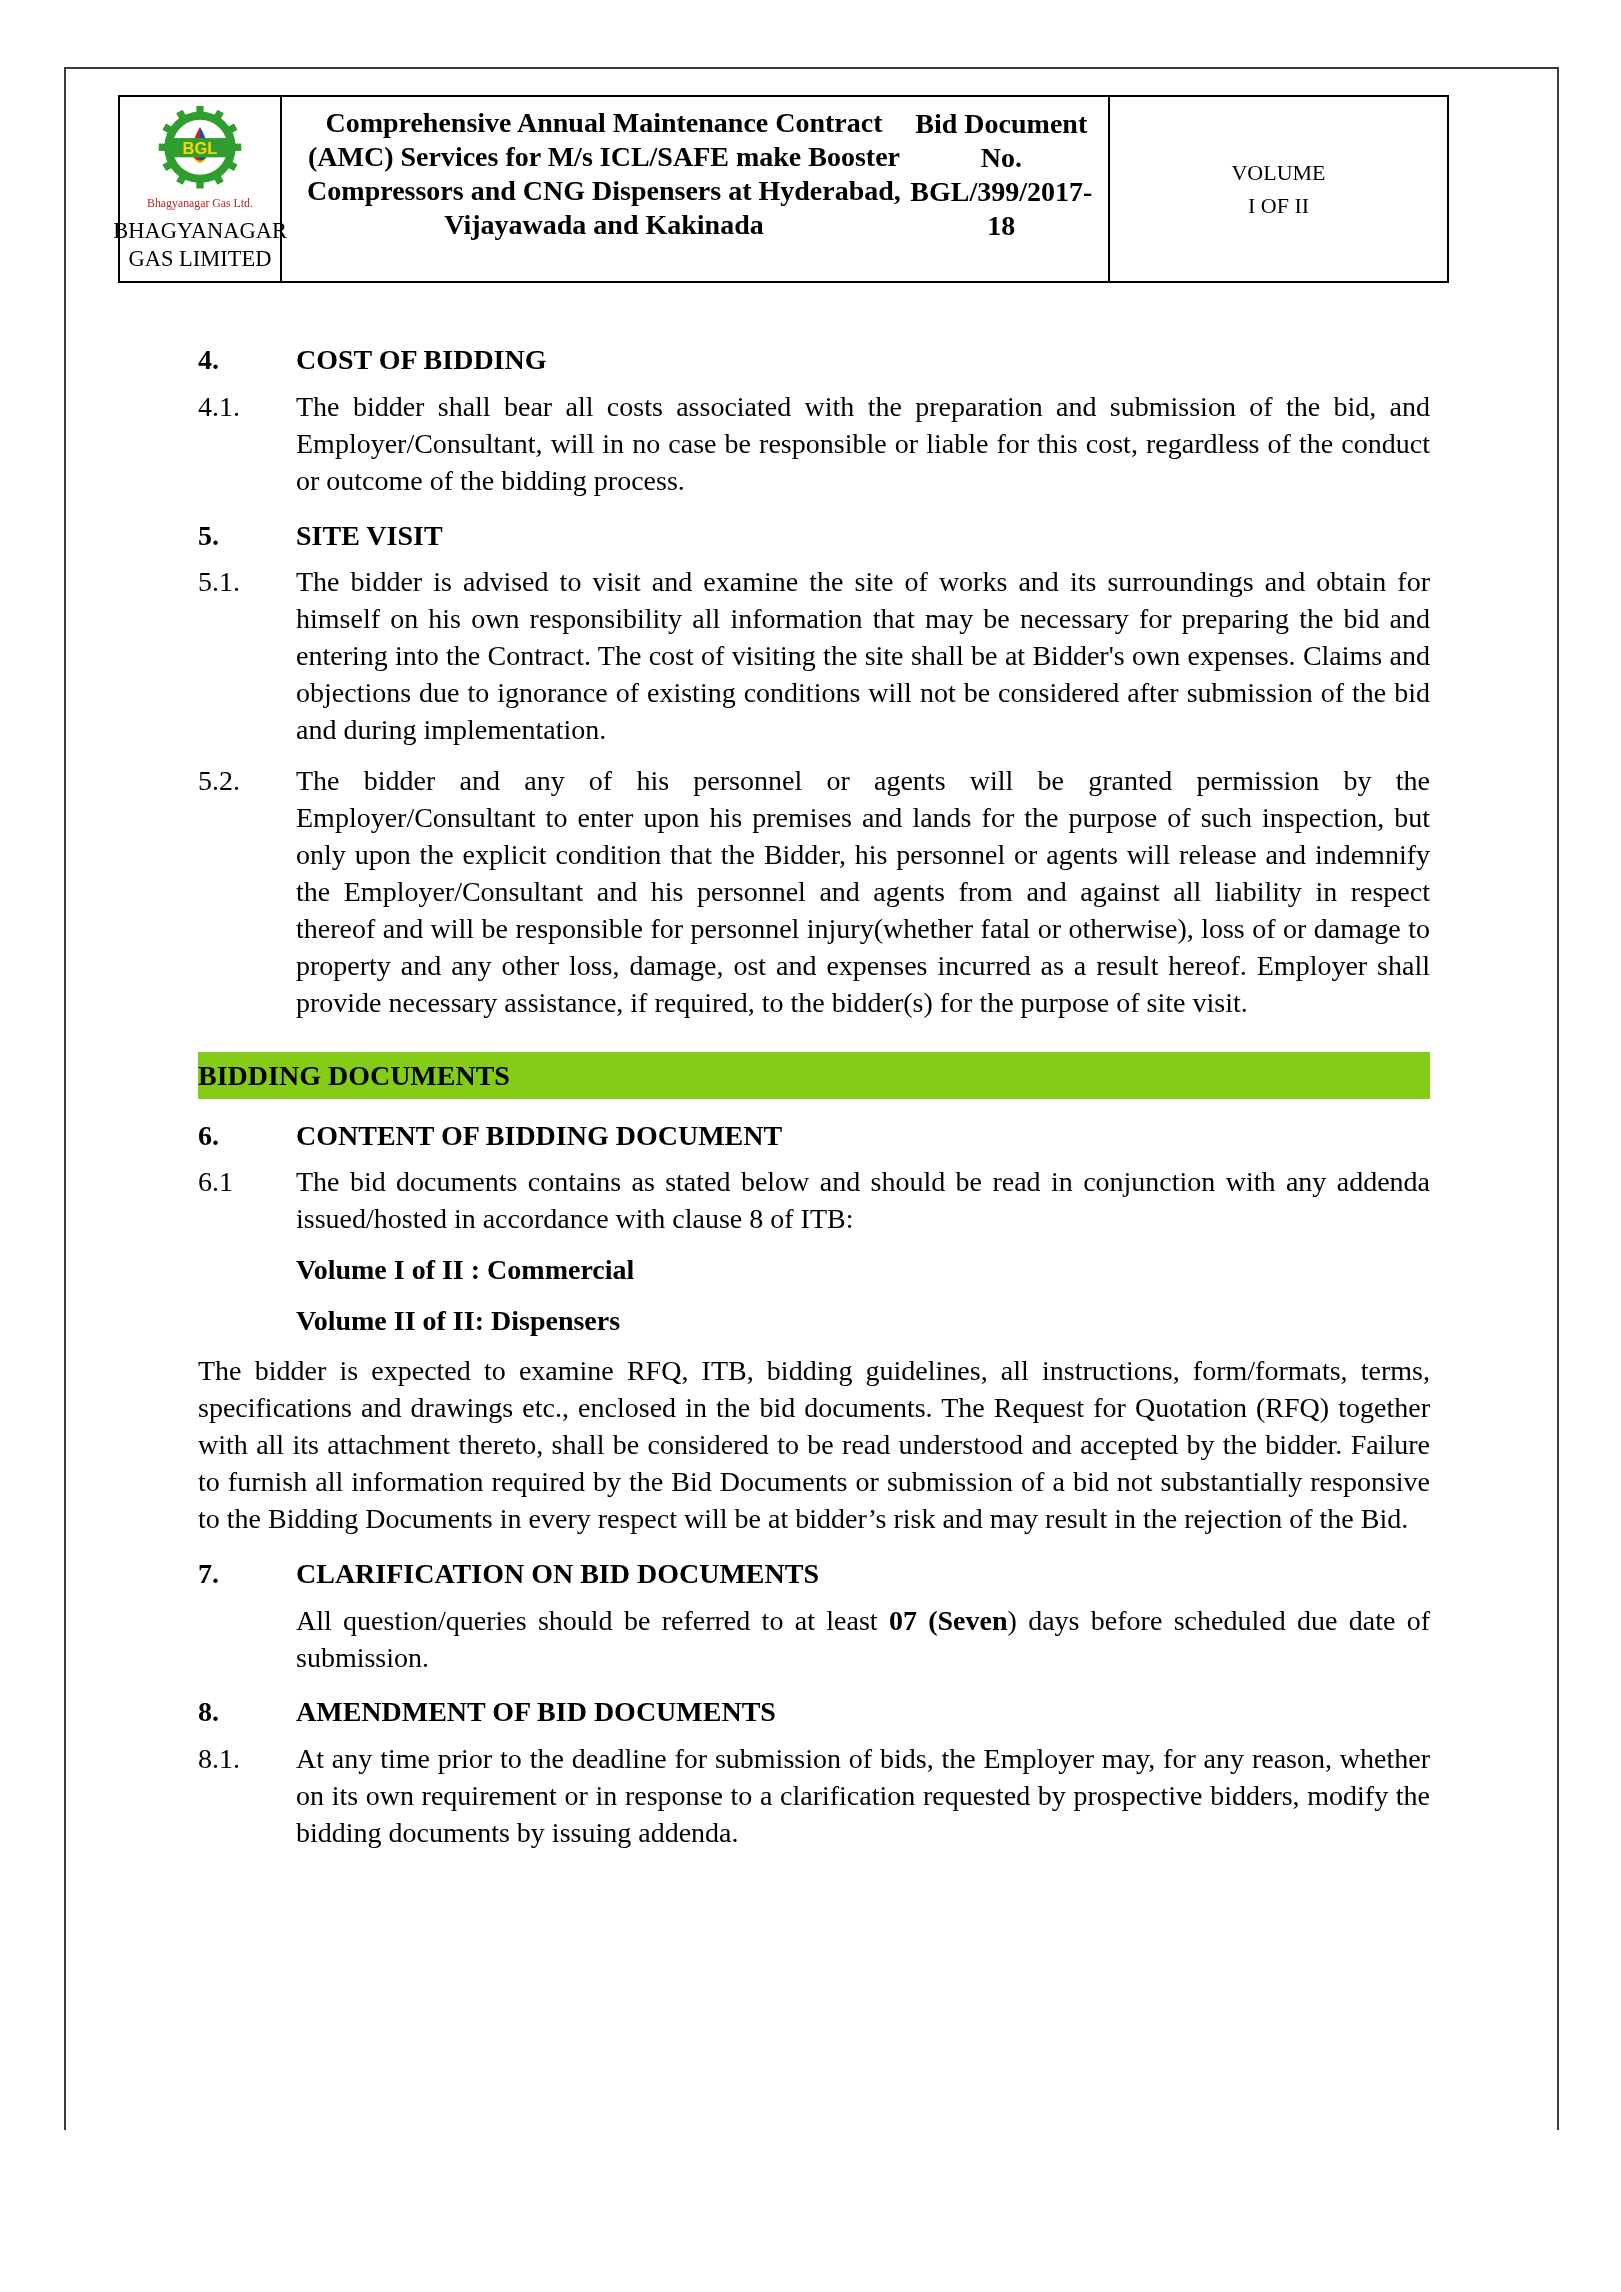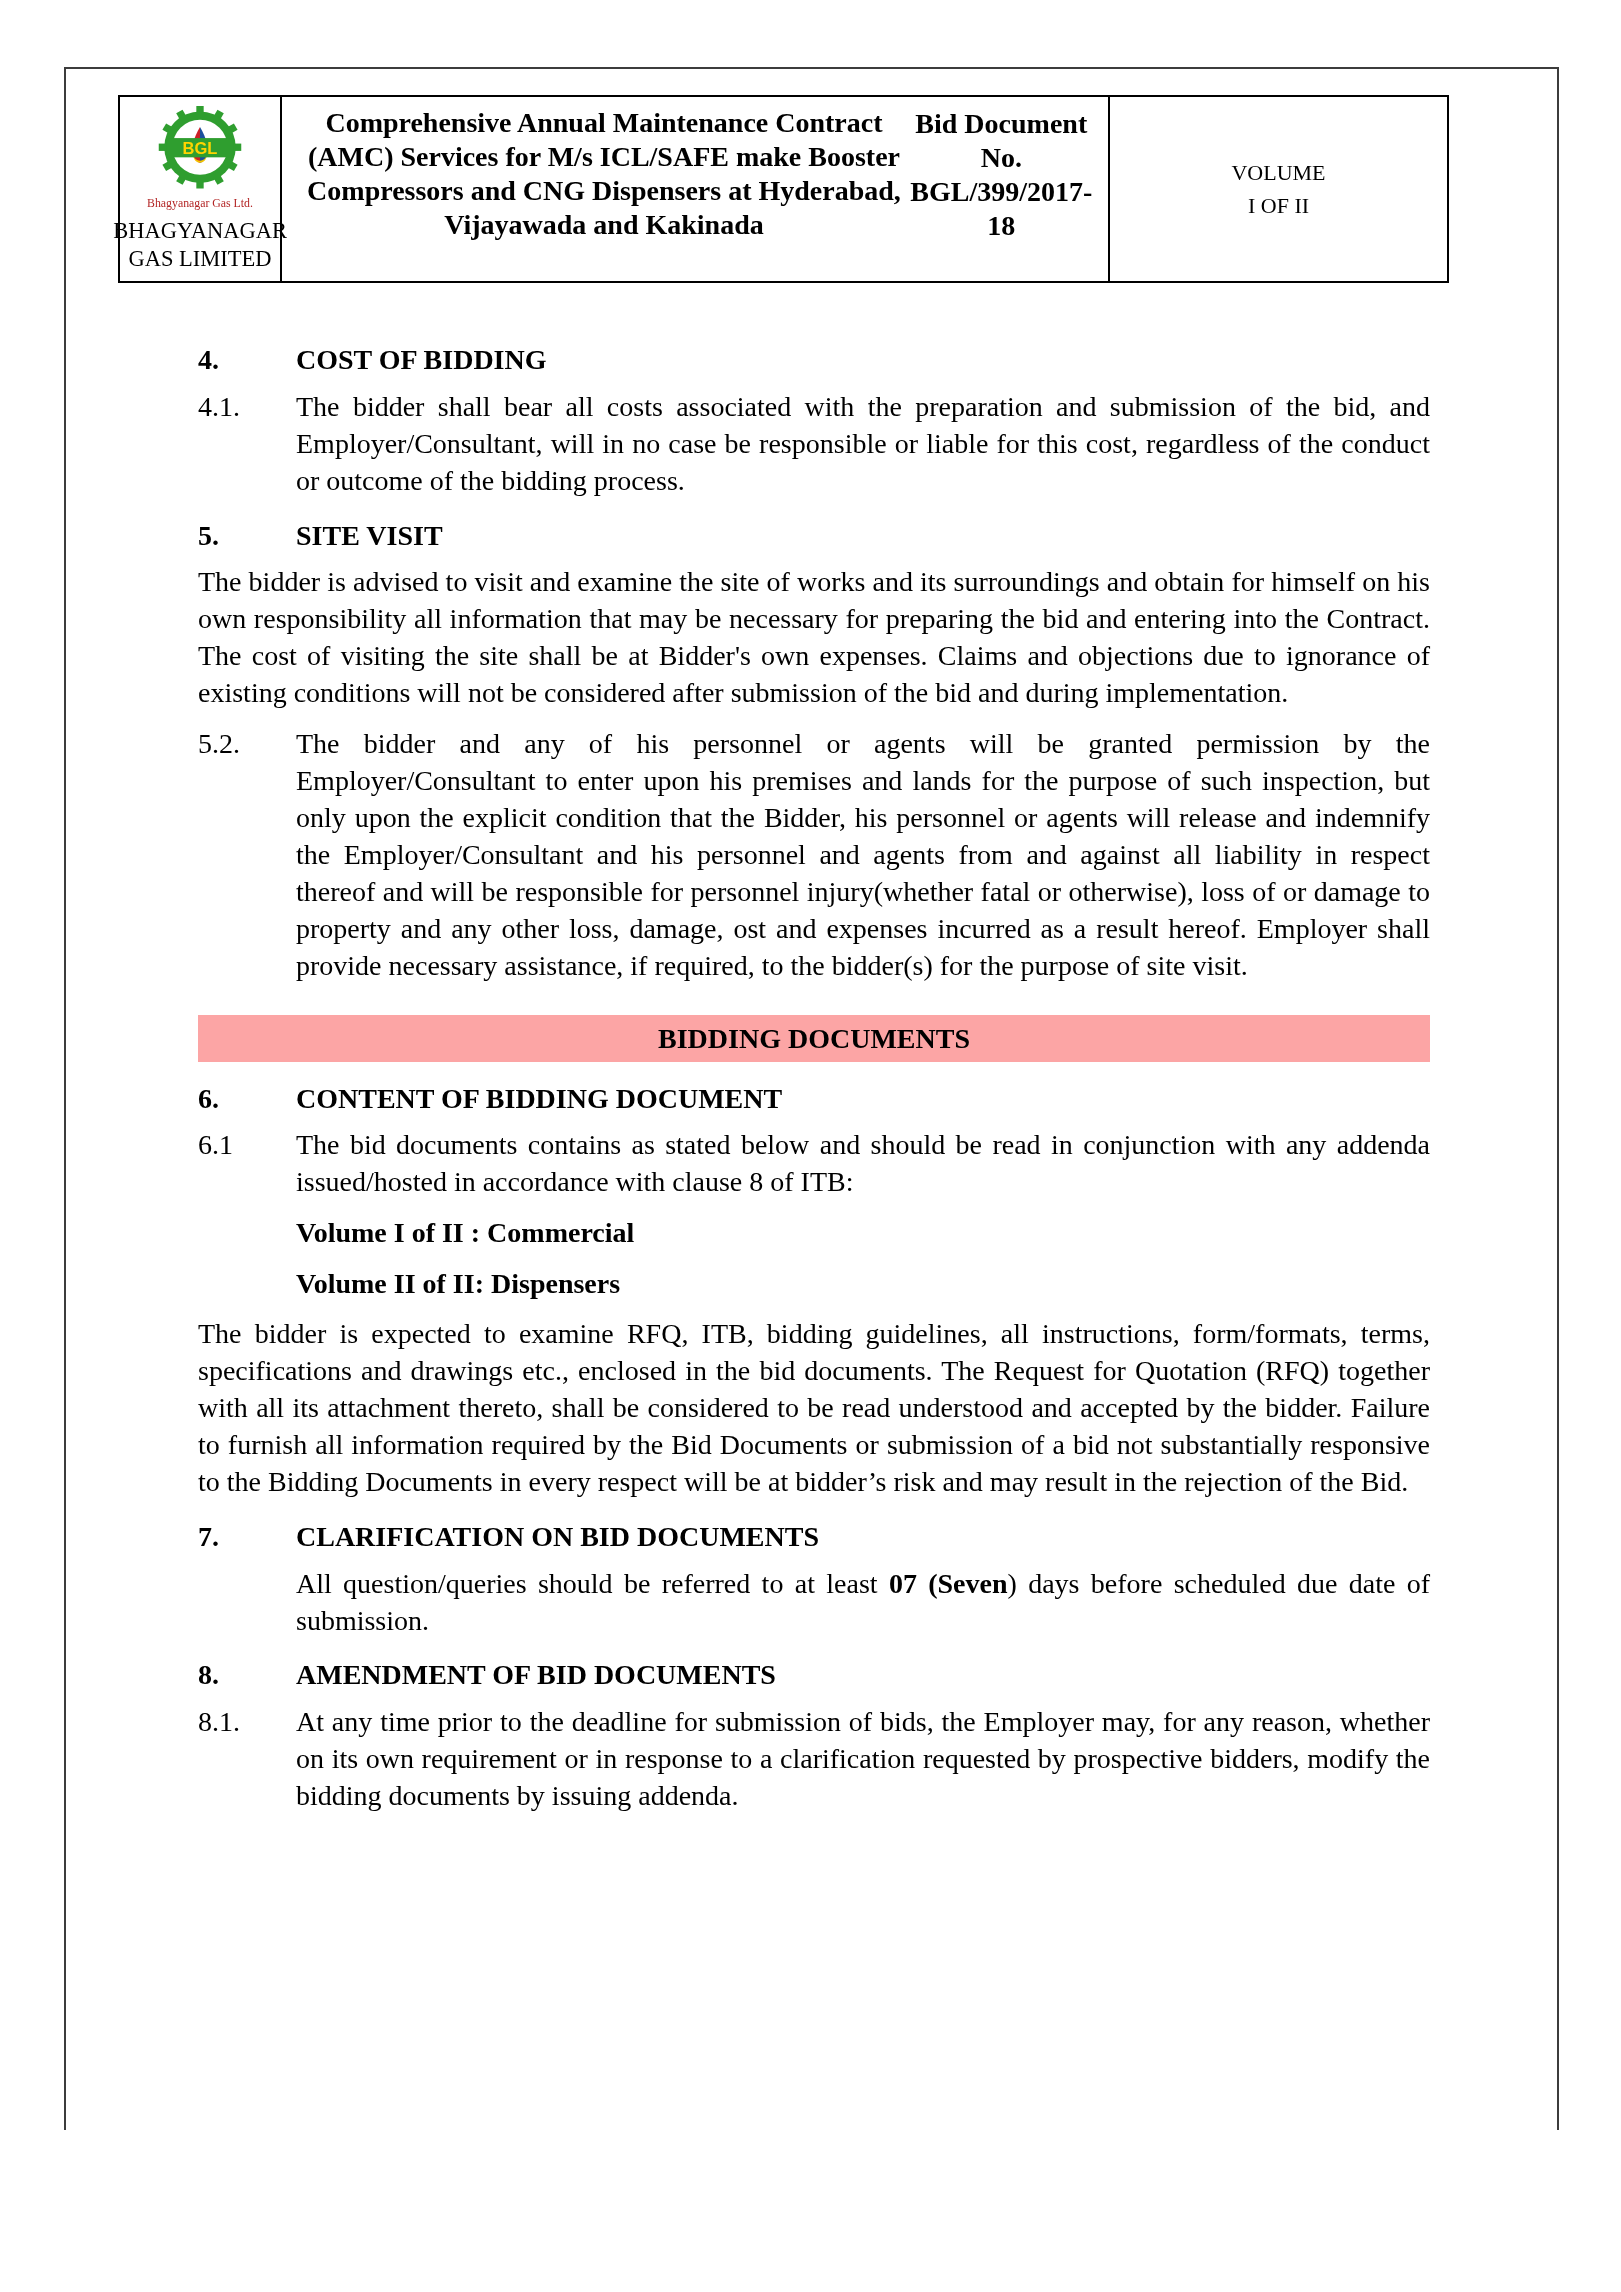--- a/index.html
+++ b/index.html
@@ -64,22 +64,21 @@
   .row { display: flex; }
   .num { width: 98px; flex: none; }
   .txt { flex: 1; }
   .just { text-align: justify; }
   .h { font-weight: bold; margin: 17.6px 0 9.8px 0; }
   .p { margin: 0 0 13.7px 0; }
   .bold-line { font-weight: bold; margin: 2px 0 13.7px 0; }
   .bold { font-weight: bold; }
   .banner {
     margin: 31px 0 9.8px 0;
-    background: #fca5a5;
-    text-align: center;
+    background: #84cc16;
     font-weight: bold;
     font-size: 28px;
     padding: 4.9px 0;
   }
   
   .footer {
     position: absolute;
     left: 132px; right: 126px; bottom: 7.8px;
     display: flex;
     align-items: baseline;
@@ -146,20 +145,21 @@
         <div class="num">4.1.</div>
         <div class="txt just">The bidder shall bear all costs associated with the preparation and submission of the bid, and Employer/Consultant, will in no case be responsible or liable for this cost, regardless of the conduct or outcome of the bidding process.</div>
       </div>
 
       <div class="row h">
         <div class="num">5.</div>
         <div class="txt">SITE VISIT</div>
       </div>
 
       <div class="row p">
+        <div class="num">5.1.</div>
         <div class="txt just">The bidder is advised to visit and examine the site of works and its surroundings and obtain for himself on his own responsibility all information that may be necessary for preparing the bid and entering into the Contract. The cost of visiting the site shall be at Bidder's own expenses. Claims and objections due to ignorance of existing conditions will not be considered after submission of the bid and during implementation.</div>
       </div>
 
       <div class="row p">
         <div class="num">5.2.</div>
         <div class="txt just">The bidder and any of his personnel or agents will be granted permission by the Employer/Consultant to enter upon his premises and lands for the purpose of such inspection, but only upon the explicit condition that the Bidder, his personnel or agents will release and indemnify the Employer/Consultant and his personnel and agents from and against all liability in respect thereof and will be responsible for personnel injury(whether fatal or otherwise), loss of or damage to property and any other loss, damage, ost and expenses incurred as a result hereof. Employer shall provide necessary assistance, if required, to the bidder(s) for the purpose of site visit.</div>
       </div>
 
       <div class="banner">BIDDING DOCUMENTS</div>
 

